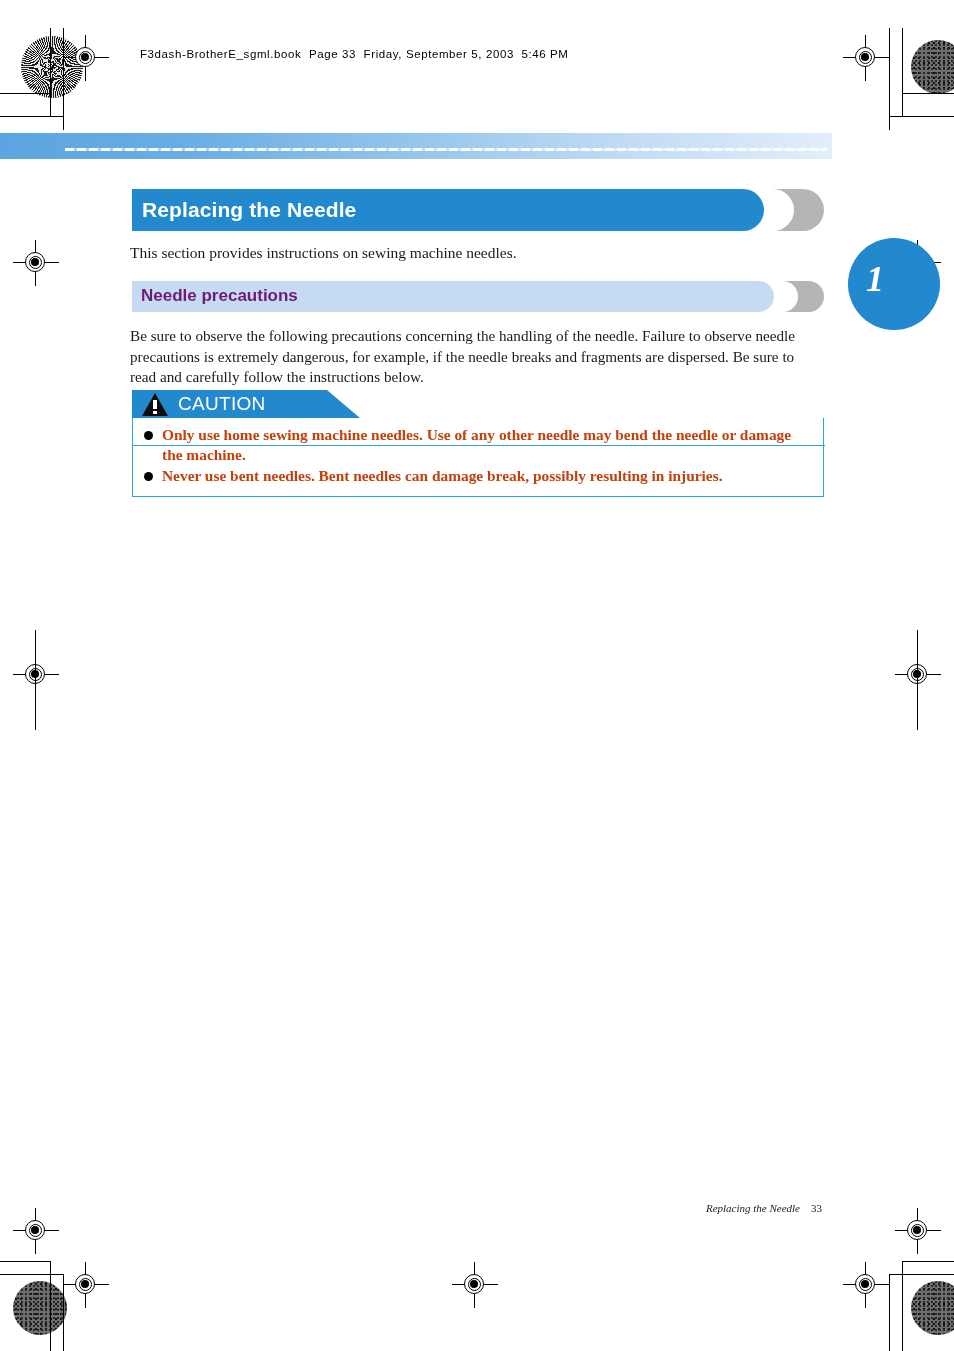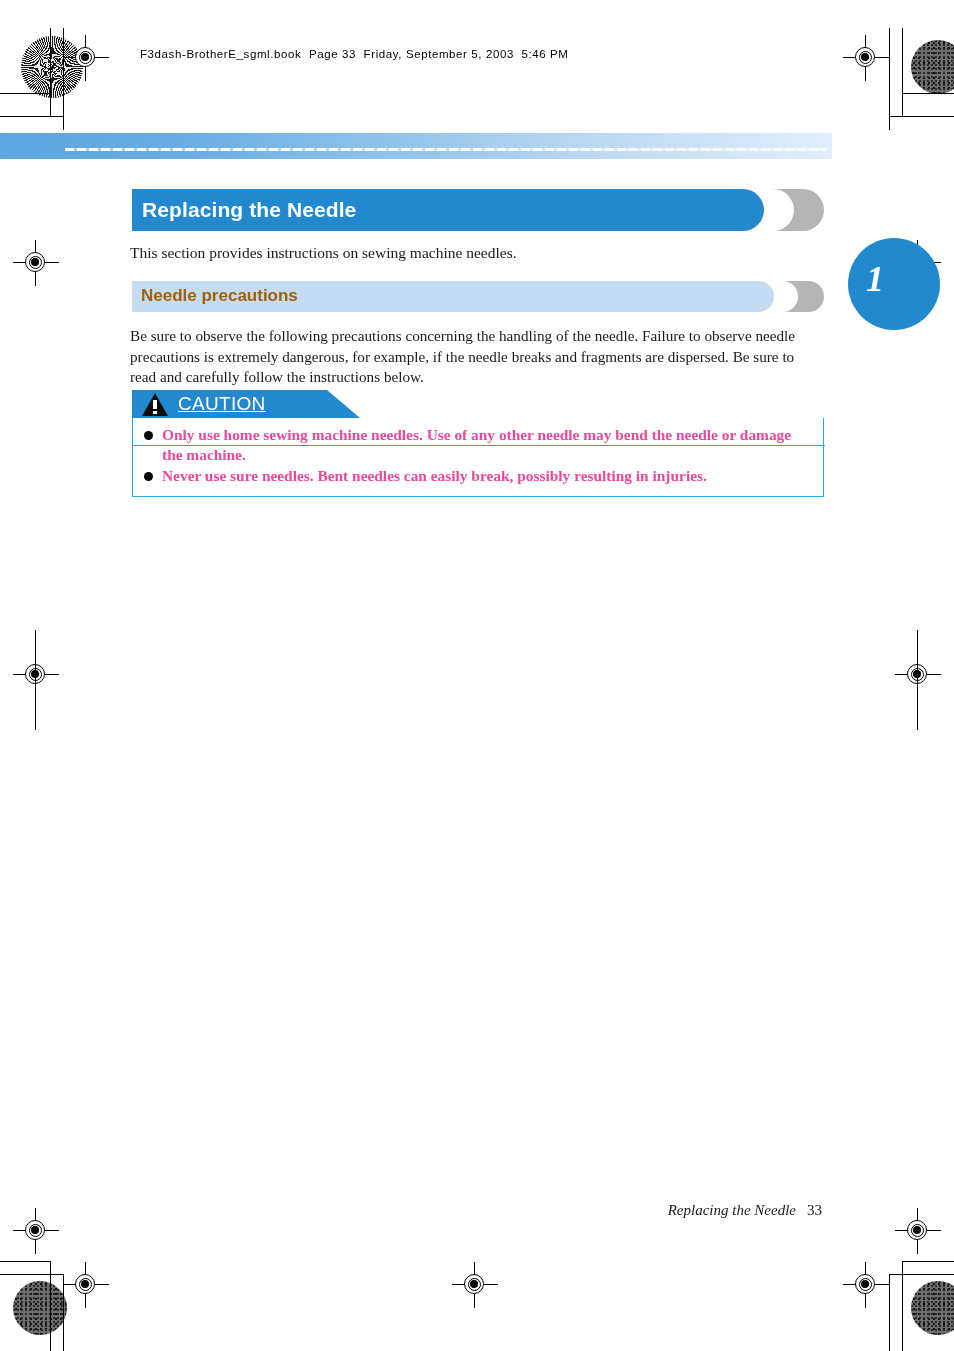--- a/index.html
+++ b/index.html
@@ -180,21 +180,21 @@
     left: 0; top: 0;
     width: 642px; height: 31px;
     background: #c5dbf2;
     border-radius: 0 19px 19px 0;
   }
   .subsec-title {
     position: absolute;
     left: 9px; top: 5px;
     font-size: 17px;
     font-weight: bold;
-    color: #a16207;
+    color: #701a75;
   }
 
   
   .body-para {
     position: absolute;
     left: 130px; top: 326px;
     width: 690px;
     font-family: "Liberation Serif", serif;
     font-size: 15.2px;
     color: #1a1a1a;
@@ -232,21 +232,20 @@
     left: 21px; top: 21px;
     width: 4px; height: 3px;
     background: #ffffff;
   }
   .caution-label {
     position: absolute;
     left: 46px; top: 3px;
     font-size: 19px;
     color: #ffffff;
     letter-spacing: 0.3px;
-    text-decoration: underline;
   }
   .caution-body {
     position: relative;
     width: 692px;
     box-sizing: border-box;
     border: 1px solid #29a3dd;
     border-top: none;
     padding: 7px 10px 9px 10px;
     background: #ffffff;
   }
@@ -254,21 +253,21 @@
     position: absolute;
     left: 0; top: 27px;
     width: 692px; height: 1px;
     background: #29a3dd;
   }
   .caution-item {
     position: relative;
     font-family: "Liberation Serif", serif;
     font-size: 15.4px;
     font-weight: bold;
-    color: #ec4899;
+    color: #c2410c;
     line-height: 20px;
     padding-left: 19px;
     margin-bottom: 1px;
   }
   .caution-item .bullet {
     position: absolute;
     left: 1px; top: 6px;
     width: 9px; height: 9px;
     background: #000;
     border-radius: 50%;
@@ -292,21 +291,21 @@
     color: #ffffff;
   }
 
   
   .footer {
     position: absolute;
     left: 0; top: 1202px;
     width: 822px;
     text-align: right;
     font-family: "Liberation Serif", serif;
-    font-size: 15px;
+    font-size: 11px;
     color: #1a1a1a;
   }
   .footer .f-title { font-style: italic; }
   .footer .f-page { font-style: normal; margin-left: 11px; }
 </style>
 </head>
 <body>
 
 <div class="mark starburst" style="left:21px; top:36px;"></div>
 
@@ -459,21 +458,21 @@
       <div class="caution-label">CAUTION</div>
     </div>
     <div class="caution-body">
       <div class="caution-top-edge"></div>
       <div class="caution-item">
         <span class="bullet"></span>
         <span>Only use home sewing machine needles. Use of any other needle may bend the needle or damage the machine.</span>
       </div>
       <div class="caution-item">
         <span class="bullet"></span>
-        <span>Never use sure needles. Bent needles can easily break, possibly resulting in injuries.</span>
+        <span>Never use bent needles. Bent needles can damage break, possibly resulting in injuries.</span>
       </div>
     </div>
   </div>
 
   <div class="chapter-tab">
     <div class="chapter-tab-num">1</div>
   </div>
 
   <div class="footer">
     <span class="f-title">Replacing the Needle</span><span class="f-page">33</span>

